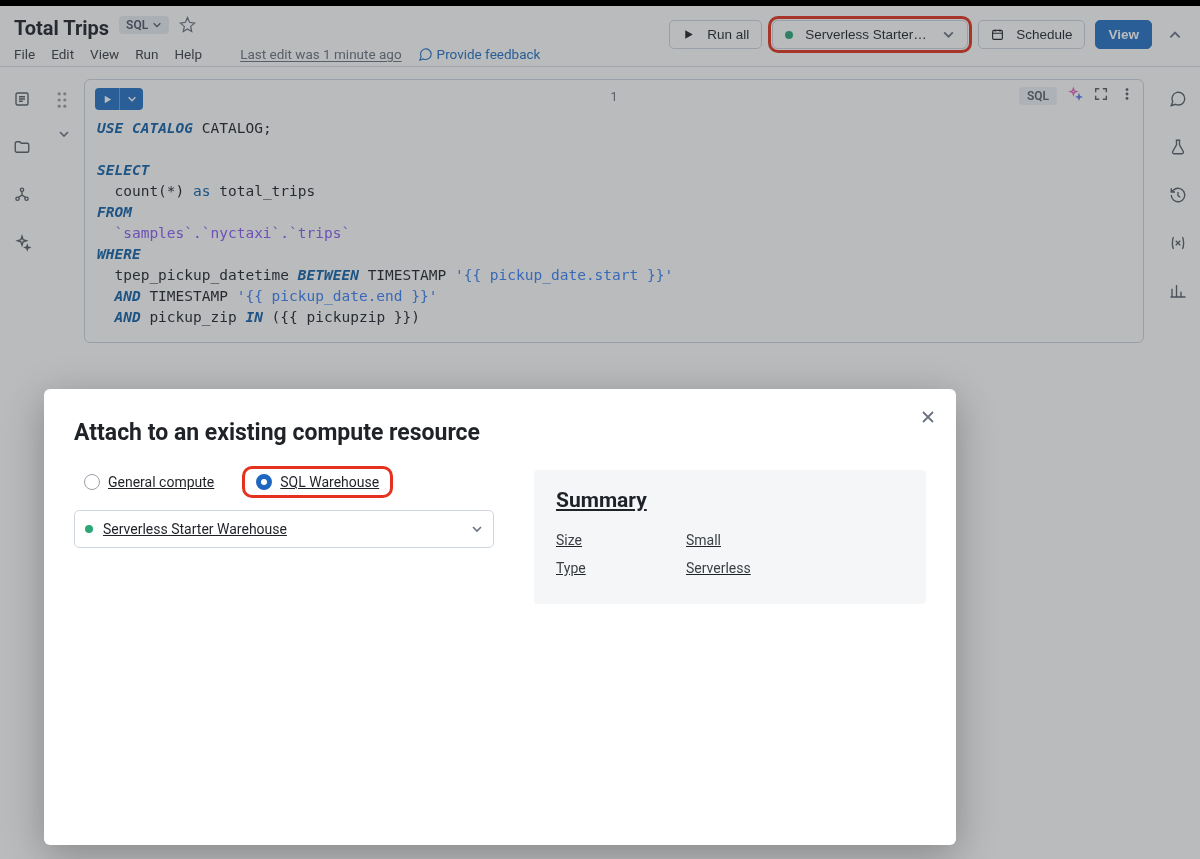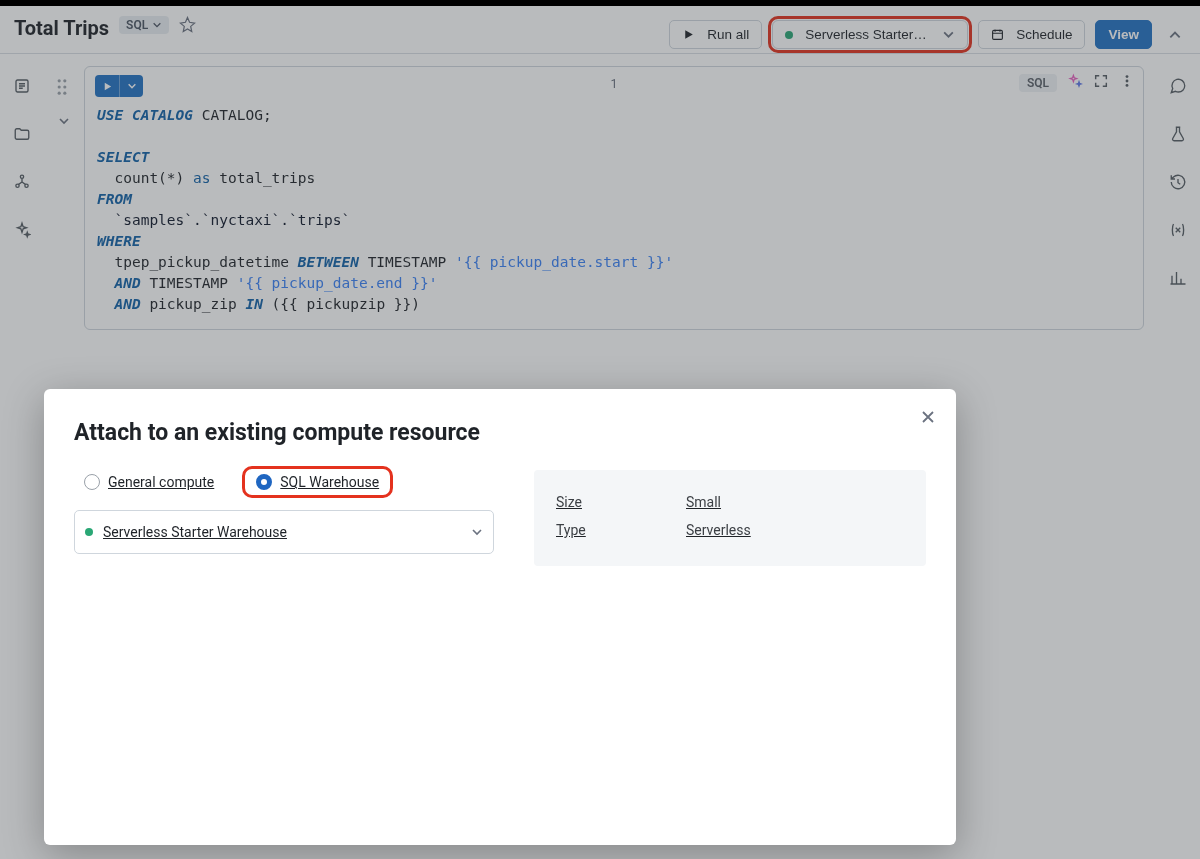--- a/index.html
+++ b/index.html
@@ -48,38 +48,38 @@
   .cell-num { position:absolute; left:50%; top:9px; transform:translateX(-50%); font-size:12.5px; color:#6b7280;}
   .cell-tools { position:absolute; right:8px; top:6px; display:flex; align-items:center; gap:10px; color:#555c63;}
   .cell-lang { background:#eef1f4; border-radius:4px; padding:2px 8px; font-size:12px; font-weight:600; color:#5a6068;}
   .cell-tools svg{width:16px;height:16px;}
   .sparkle svg path.p1{stroke:#e85fbf;} .sparkle svg path.p2{stroke:#5f78e8;}
 
   .code { font-family:ui-monospace,Menlo,Consolas,monospace; font-size:14.5px; line-height:1.45; padding:2px 12px 14px 12px; white-space:pre; color:#1f2328;}
   .kw{color:#1262a8;font-weight:600;font-style:italic;}
   .kw2{color:#1262a8;}
   .str{color:#3b82f6;}
-  .ident{color:#0f172a;}
+  .ident{color:#8b5cf6;}
   .plain{color:#1f2328;}
   .op{color:#1f2328;}
 
   
   .overlay { position:absolute; inset:0; background:rgba(55,60,66,0.35); display:flex; align-items:flex-start; justify-content:flex-start;}
   .dialog { position:absolute; left:44px; top:383px; width:912px; height:456px; background:#fff; border-radius:6px; box-shadow:0 10px 40px rgba(0,0,0,0.28); padding:30px 30px 22px 30px; display:flex; flex-direction:column;}
   .dialog .dlg-title{ font-size:23px; font-weight:700; margin-bottom:24px;}
   .dialog .close { position:absolute; right:20px; top:20px; color:#6b7280; cursor:pointer;}
   .dialog .close svg{width:16px;height:16px;}
   .dlg-body { display:flex; gap:40px; flex:1;text-decoration:underline;}
   .dlg-left { width:420px;}
   .radio-row{ display:flex; gap:22px; align-items:center; margin-bottom:16px;}
   .radio-item { display:flex; align-items:center; gap:8px; font-size:14px; padding:4px 10px; border-radius:6px;}
   .radio-outer{width:16px;height:16px;border-radius:50%;border:1.5px solid #9aa1a9; display:flex;align-items:center;justify-content:center;}
   .radio-item.selected .radio-outer{border:5px solid #1f66c1;}
   .radio-hl { outline:3px solid #e4321e; outline-offset:1px; }
-  .wh-select{ border:1px solid #cfd6dd; border-radius:5px; height:44px; display:flex; align-items:center; padding:0 10px; gap:10px; font-size:14px; justify-content:space-between;}
+  .wh-select{ border:1px solid #cfd6dd; border-radius:5px; height:38px; display:flex; align-items:center; padding:0 10px; gap:10px; font-size:14px; justify-content:space-between;}
   .wh-left{display:flex; align-items:center; gap:10px;}
   .wh-select svg{width:12px;height:12px;color:#6b7280;}
   .dlg-right { flex:1;}
   .summary-card{ background:#f4f6f8; border-radius:4px; padding:18px 22px 22px;}
   .summary-title{font-size:21px;font-weight:700;margin-bottom:14px;}
   .sum-row{display:flex; font-size:14px; padding:6px 0;}
   .sum-key{width:130px;color:#3b3f44;}
   .sum-val{color:#3b3f44;}
   .dlg-footer{display:flex; align-items:center; justify-content:space-between; padding-top:10px;}
   .footer-note{font-size:13.5px;color:#3b3f44;}
@@ -99,20 +99,35 @@
         <span class="lang-badge">
           <span>SQL</span>
           <svg viewBox="0 0 12 12">
               <path d="M2 4l4 4 4-4" fill="none" stroke="currentColor" stroke-width="1.6"></path>
             </svg>
         </span>
         <span class="star">
           <svg width="17" height="17" viewBox="0 0 24 24" fill="none" stroke="currentColor" stroke-width="1.7">
               <path d="M12 2l2.9 6.9L22 10l-5.5 4.7L18 22l-6-3.7L6 22l1.5-7.3L2 10l7.1-1.1z"></path>
             </svg>
+        </span>
+      </div>
+      <div class="menus">
+        <span class="menu-item">File</span>
+        <span class="menu-item">Edit</span>
+        <span class="menu-item">View</span>
+        <span class="menu-item">Run</span>
+        <span class="menu-item">Help</span>
+        <span style="width:6px"></span>
+        <span class="last-edit">Last edit was 1 minute ago</span>
+        <span class="feedback">
+          <svg width="15" height="15" viewBox="0 0 24 24" fill="none" stroke="currentColor" stroke-width="1.8">
+              <path d="M21 11.5a8.38 8.38 0 0 1-8.5 8.5 8.5 8.5 0 0 1-3.9-.95L3 21l1.95-5.6A8.5 8.5 0 1 1 21 11.5z"></path>
+            </svg>
+          <span>Provide feedback</span>
         </span>
       </div>
     </div>
     <div class="header-right">
       <button class="btn">
         <svg viewBox="0 0 12 12">
             <path d="M3 2l7 4-7 4z" fill="currentColor"></path>
           </svg>
         <span>Run all</span>
       </button>
@@ -283,20 +298,21 @@
               <span class="statusdot"></span>
               <span>Serverless Starter Warehouse</span>
             </span>
             <svg viewBox="0 0 12 12">
                 <path d="M2 4l4 4 4-4" fill="none" stroke="currentColor" stroke-width="1.6"></path>
               </svg>
           </div>
         </div>
         <div class="dlg-right">
           <div class="summary-card">
+            <div class="summary-title">Summary</div>
             <div class="sum-row">
                 <span class="sum-key">Size</span>
                 <span class="sum-val">Small</span>
               </div>
             <div class="sum-row">
                 <span class="sum-key">Type</span>
                 <span class="sum-val">Serverless</span>
               </div>
           </div>
         </div>

